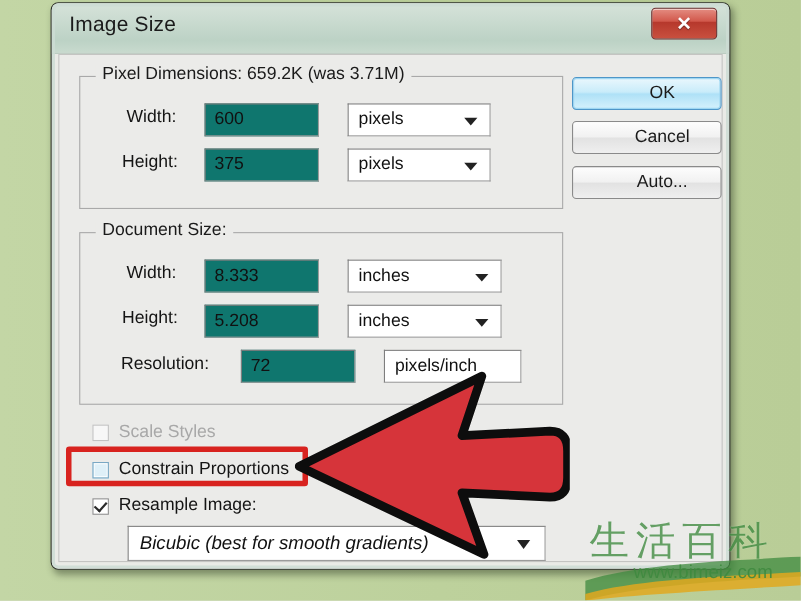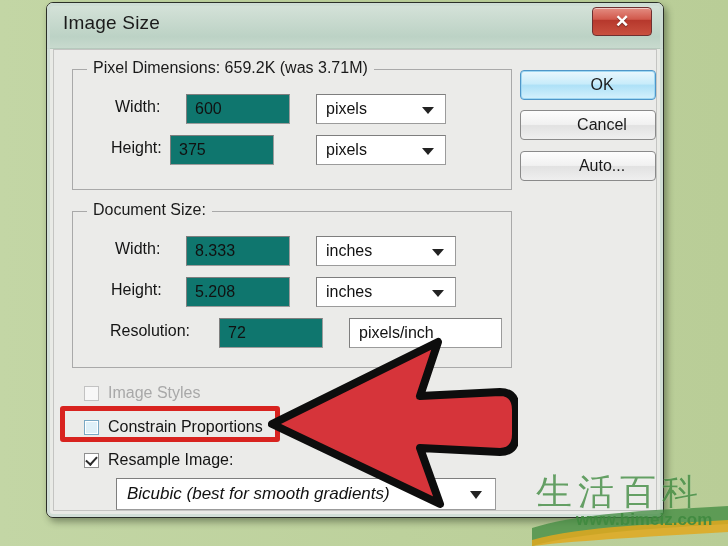--- a/index.html
+++ b/index.html
@@ -207,21 +207,20 @@
     font-size:36px;letter-spacing:6px;
     color:#3f8a3f;opacity:.78;
     font-family:"DejaVu Sans", sans-serif;
     text-shadow:0 0 1px rgba(255,255,255,.6);
     white-space:nowrap;
   }
   #wm-url{
     position:absolute;left:44px;top:48px;
     font-size:17px;color:#3f8a3f;opacity:.9;
     font-family:"Liberation Sans", sans-serif;
-    font-weight:bold;
   }
   #wm-swoosh{position:absolute;left:0;bottom:0;width:196px;height:40px;}
 </style>
 </head>
 <body>
 
 <div id="desktop">
 
   <div id="dialog">
 
@@ -241,21 +240,21 @@
           <div class="lbl" style="right:auto;left:42px;">Width:</div>
           <div class="textfield" style="left:113px;top:0;">600</div>
           <div class="combo unitbox" style="left:243px;top:0;">
             <span>pixels</span>
             <span class="arrow"></span>
           </div>
         </div>
 
         <div class="row" style="left:0;top:65px;width:100%;">
           <div class="lbl" style="right:auto;left:38px;">Height:</div>
-          <div class="textfield" style="left:97px;top:0;">375</div>
+          <div class="textfield" style="left:113px;top:0;">375</div>
           <div class="combo unitbox" style="left:243px;top:0;">
             <span>pixels</span>
             <span class="arrow"></span>
           </div>
         </div>
       </div>
 
       <div class="groupbox" id="gb-doc">
         <div class="legend">Document Size:</div>
 
@@ -273,31 +272,31 @@
           <div class="textfield" style="left:113px;top:0;">5.208</div>
           <div class="combo unitbox" style="left:243px;top:0;width:140px;">
             <span>inches</span>
             <span class="arrow"></span>
           </div>
         </div>
 
         <div class="row" style="left:12px;top:106px;width:100%;margin-left:21px;">
           <div class="lbl" style="right:auto;left:4px;">Resolution:</div>
           <div class="textfield" style="left:113px;top:0;">72</div>
-          <div class="plain-unit" style="left:243px;top:0;width:153px;">pixels/inch</div>
+          <div class="plain-unit" style="left:243px;top:0;width:125px;">pixels/inch</div>
         </div>
       </div>
 
       <div class="btn" id="btn-ok">OK</div>
       <div class="btn" id="btn-auto">Auto...</div>
       <div class="btn" id="btn-cancel">Cancel</div>
 
       <div class="cbrow" style="left:30px;top:332px;">
         <span class="cbox disabled"></span>
-        <span class="cblabel disabled">Image Styles</span>
+        <span class="cblabel disabled">Scale Styles</span>
       </div>
 
       <div class="cbrow" style="left:30px;top:366px;">
         <span class="cbox focused"></span>
         <span class="cblabel">Constrain Proportions</span>
       </div>
 
       <div class="cbrow" style="left:30px;top:399px;">
         <span class="cbox">
           <span class="tick"></span>

